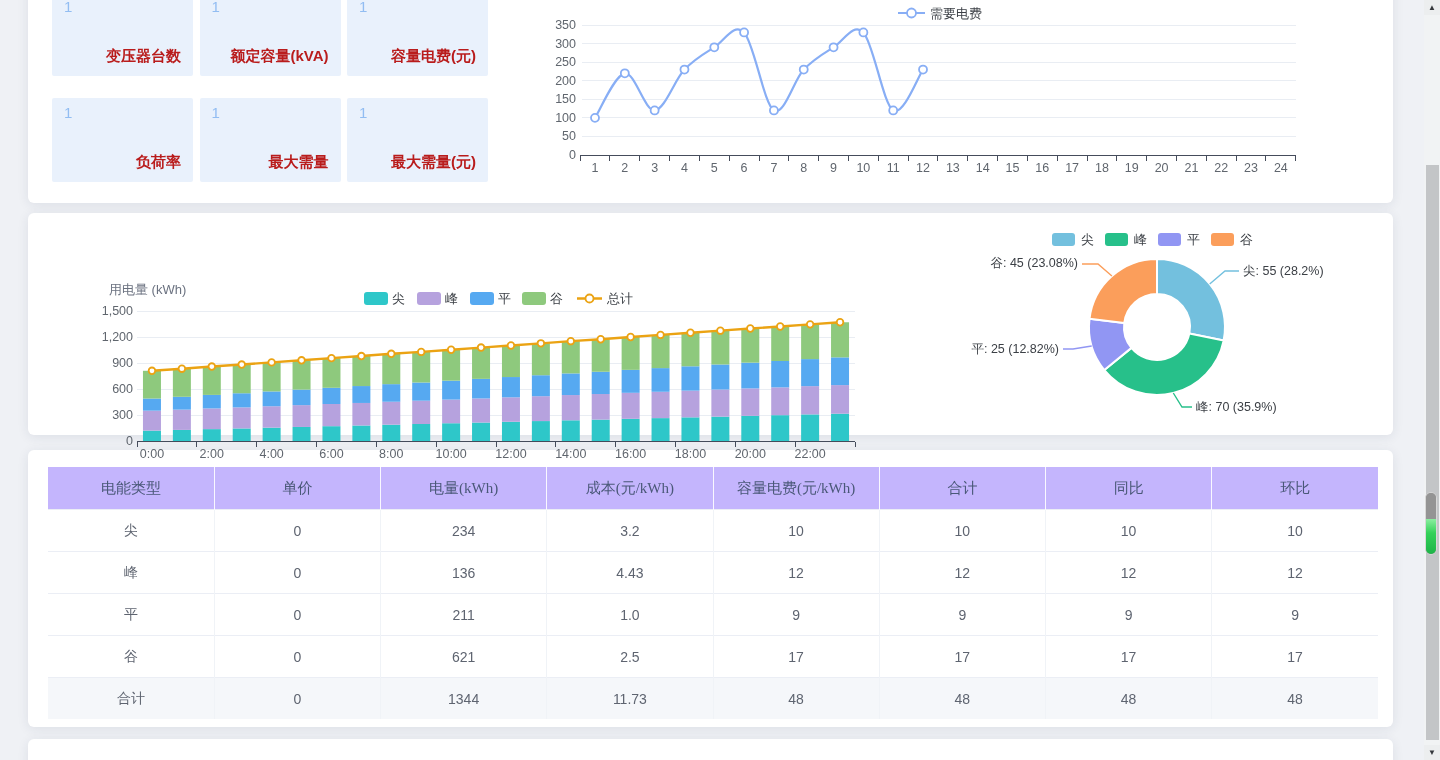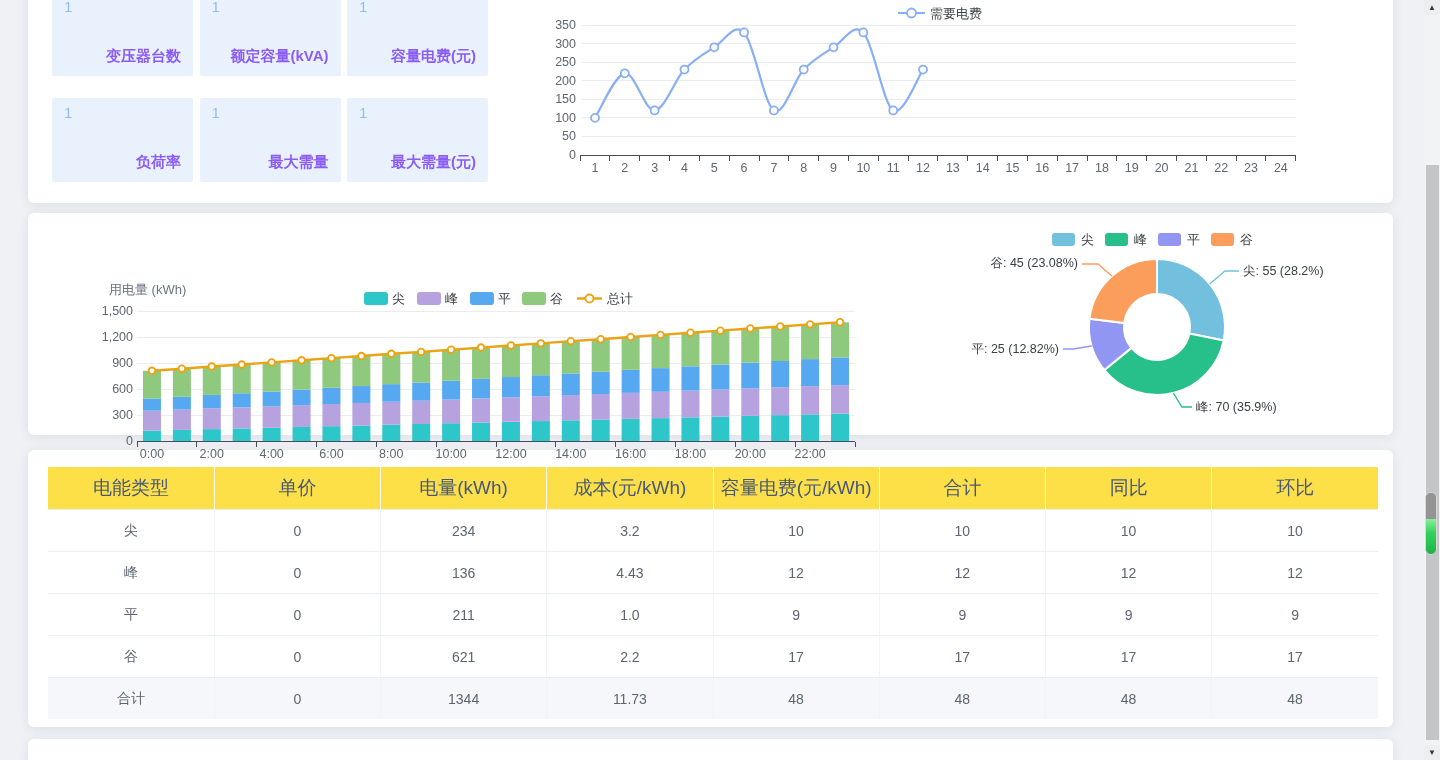--- a/index.html
+++ b/index.html
@@ -6,29 +6,29 @@
   .page{position:relative;width:1440px;height:760px;background:#eff1f5;overflow:hidden;
         font-family:"Liberation Sans",sans-serif;}
   .panel{position:absolute;background:#fff;border-radius:6px;box-shadow:0 2px 12px rgba(31,45,80,.09);}
   #panel-top{left:28px;top:-34px;width:1365px;height:237px;}
   #panel-mid{left:28px;top:213px;width:1365px;height:222px;}
   #panel-table{left:28px;top:450px;width:1365px;height:277px;}
   #panel-bottom{left:28px;top:739px;width:1365px;height:34px;}
   .cards{position:absolute;left:52px;top:-8px;width:440px;height:181px;}
   .stat-card{position:absolute;width:141px;height:84px;background:#e9f1fc;border-radius:2px;}
   .stat-card .val{position:absolute;left:12px;top:6px;font-size:15px;color:#92bdf2;}
-  .stat-card .lbl{position:absolute;right:12px;bottom:10px;font-size:15px;font-weight:bold;color:#8b5cf6;}
+  .stat-card .lbl{position:absolute;right:12px;bottom:10px;font-size:15px;font-weight:bold;color:#b91c1c;}
   .chartbox{position:absolute;}
   #demand-box{left:540px;top:0;width:772px;height:182px;}
   #usage-box{left:95px;top:233px;width:790px;height:192px;margin-top:44px;}
   #donut-box{left:955px;top:222px;width:430px;height:213px;}
   #table-box{position:absolute;left:48px;top:467px;width:1330px;}
   #table-box table{border-collapse:collapse;table-layout:fixed;width:100%;}
-  #table-box th{height:40px;background:#fde047;color:#4a5878;font-weight:normal;font-size:19px;
-                border-right:1px solid rgba(255,255,255,.9);}
+  #table-box th{height:40px;background:#c4b5fd;color:#4a5878;font-weight:normal;font-size:15px;
+                border-right:1px solid rgba(255,255,255,.9);font-family:Liberation Serif, serif;}
   #table-box td{height:39px;text-align:center;font-size:14px;color:#5e6470;
                 border-top:1px solid #ebeef5;border-right:1px solid #f0f3f7;background:#fff;}
   #table-box th:last-child,#table-box td:last-child{border-right:none;}
   #table-box tr.footer td{background:#f5f7fa;}
   
   .sb-track{position:absolute;right:0;top:0;width:16px;height:760px;background:#f1f3f4;}
   .sb-btn{position:absolute;right:0;width:16px;height:15px;background:#eceeef;color:#35383d;
           font-size:8px;line-height:15px;text-align:center;}
   .sb-btn.up{top:0;} .sb-btn.down{bottom:0;}
   .sb-thumb{position:absolute;right:1.5px;top:165px;width:13px;height:575px;background:#c3c5c7;}
@@ -414,21 +414,21 @@
             <td>1.0</td>
             <td>9</td>
             <td>9</td>
             <td>9</td>
             <td>9</td>
           </tr>
           <tr>
             <td>谷</td>
             <td>0</td>
             <td>621</td>
-            <td>2.2</td>
+            <td>2.5</td>
             <td>17</td>
             <td>17</td>
             <td>17</td>
             <td>17</td>
           </tr>
           <tr class="footer">
             <td>合计</td>
             <td>0</td>
             <td>1344</td>
             <td>11.73</td>

